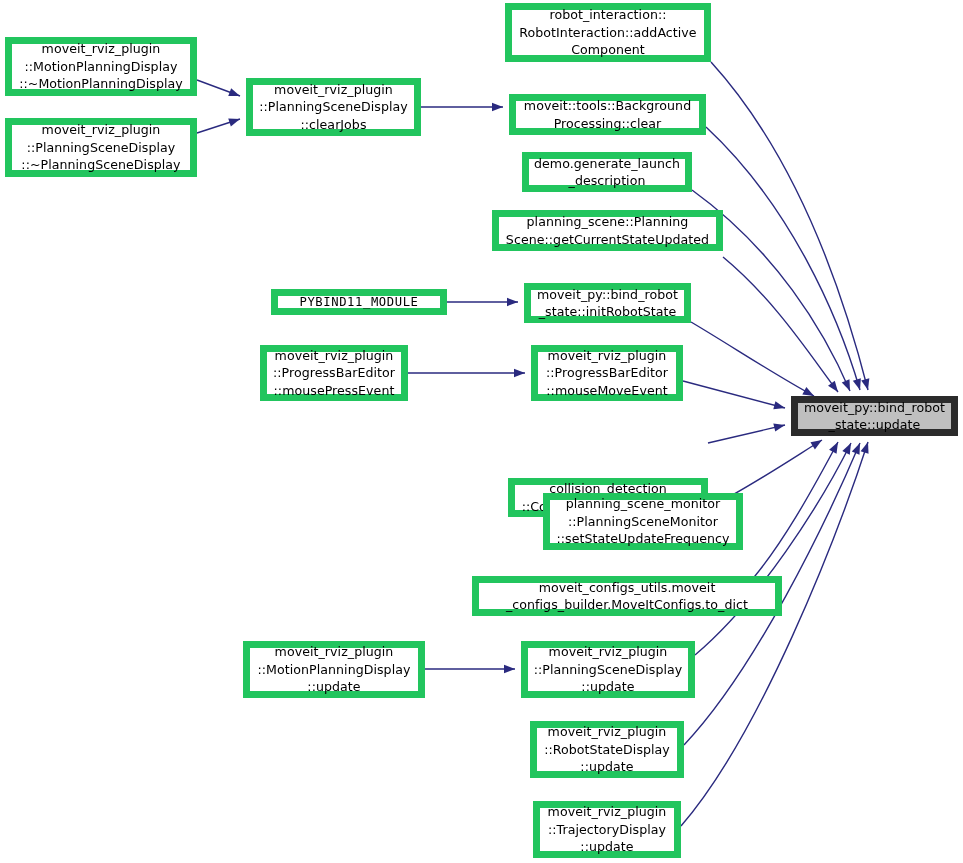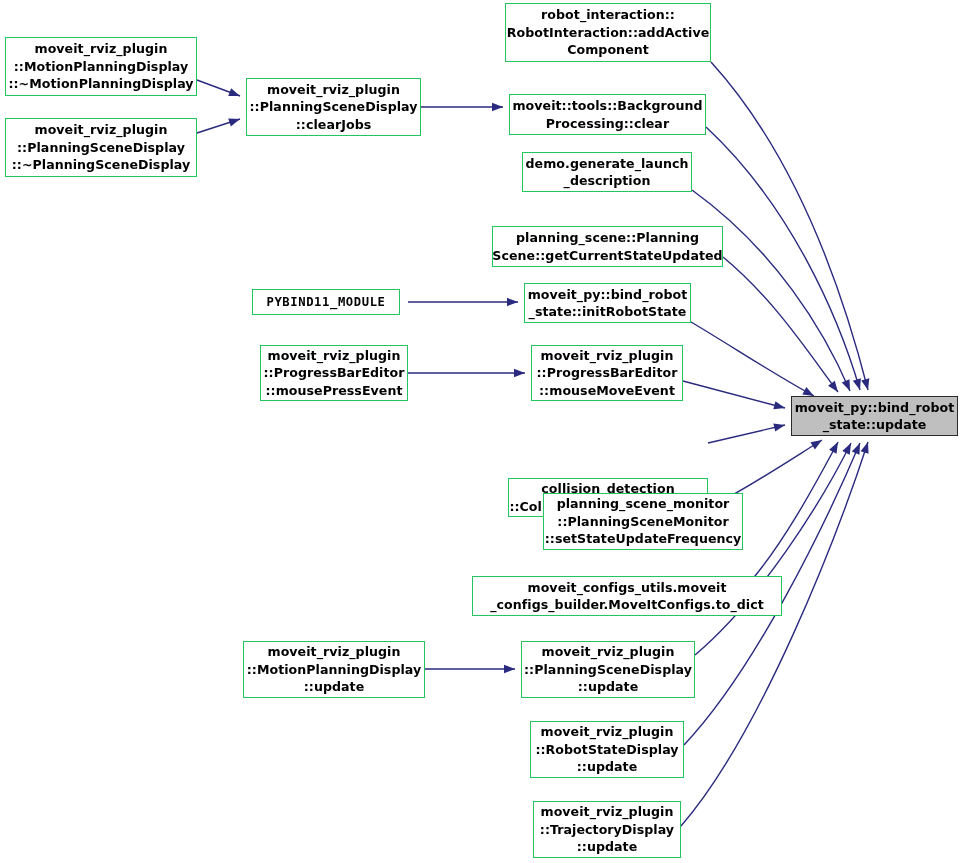--- a/index.html
+++ b/index.html
@@ -21,34 +21,33 @@
     position: absolute;
     left: 0;
     top: 0;
     width: 963px;
     height: 863px;
     pointer-events: none;
   }
   .node {
     position: absolute;
     box-sizing: border-box;
-    border: 1px solid #22c55e;
+    border: 7px solid #22c55e;
     background: #ffffff;
     display: flex;
     align-items: center;
     justify-content: center;
     text-align: center;
     color: #000000;
     font-size: 12.6px;
     line-height: 1.38;
     letter-spacing: 0.05px;
     white-space: pre-line;
     padding: 1px 3px;
     z-index: 2;
-    font-weight: bold;
   }
   .node.highlight {
     background: #bfbfbf;
     border-color: #2b2b2b;
   }
   .node.mono {
     font-family: "DejaVu Sans Mono", monospace;
     font-size: 12.2px;
     letter-spacing: 0.6px;
   }
@@ -141,23 +140,23 @@
       <div class="node" style="left: 246px; top: 78px; width: 175px; height: 58px;">moveit_rviz_plugin
 ::PlanningSceneDisplay
 ::clearJobs</div>
       <div class="node" style="left: 505px; top: 3px; width: 206px; height: 59px;">robot_interaction::
 RobotInteraction::addActive
 Component</div>
       <div class="node" style="left: 509px; top: 94px; width: 197px; height: 41px;">moveit::tools::Background
 Processing::clear</div>
       <div class="node" style="left: 522px; top: 152px; width: 170px; height: 40px;">demo.generate_launch
 _description</div>
-      <div class="node" style="left: 492px; top: 226px; width: 231px; height: 41px;">planning_scene::Planning
+      <div class="node" style="left: 492px; top: 210px; width: 231px; height: 41px;">planning_scene::Planning
 Scene::getCurrentStateUpdated</div>
-      <div class="node mono" style="left: 252px; top: 289px; width: 148px; height: 26px;">PYBIND11_MODULE</div>
+      <div class="node mono" style="left: 271px; top: 289px; width: 176px; height: 26px;">PYBIND11_MODULE</div>
       <div class="node" style="left: 524px; top: 283px; width: 167px; height: 40px;">moveit_py::bind_robot
 _state::initRobotState</div>
       <div class="node" style="left: 260px; top: 345px; width: 148px; height: 56px;">moveit_rviz_plugin
 ::ProgressBarEditor
 ::mousePressEvent</div>
       <div class="node" style="left: 531px; top: 345px; width: 152px; height: 56px;">moveit_rviz_plugin
 ::ProgressBarEditor
 ::mouseMoveEvent</div>
       <div class="node" style="left: 508px; top: 430px; width: 200px; height: 39px; margin-top: 48px;">collision_detection
 ::CollisionEnv::setLinkScale</div>

